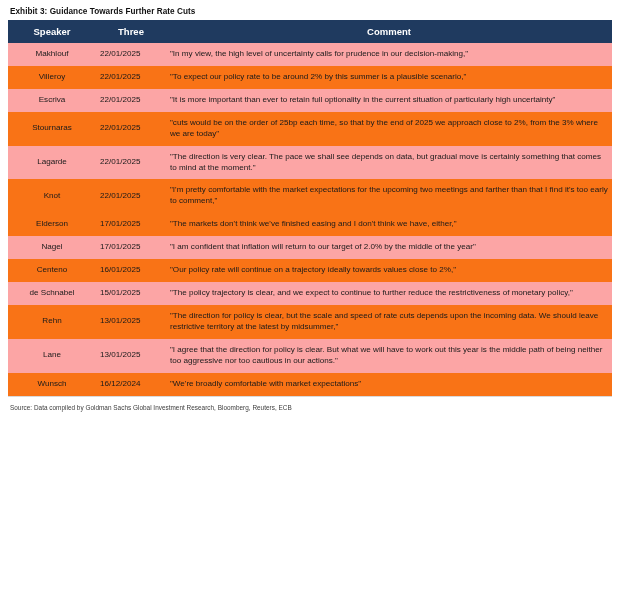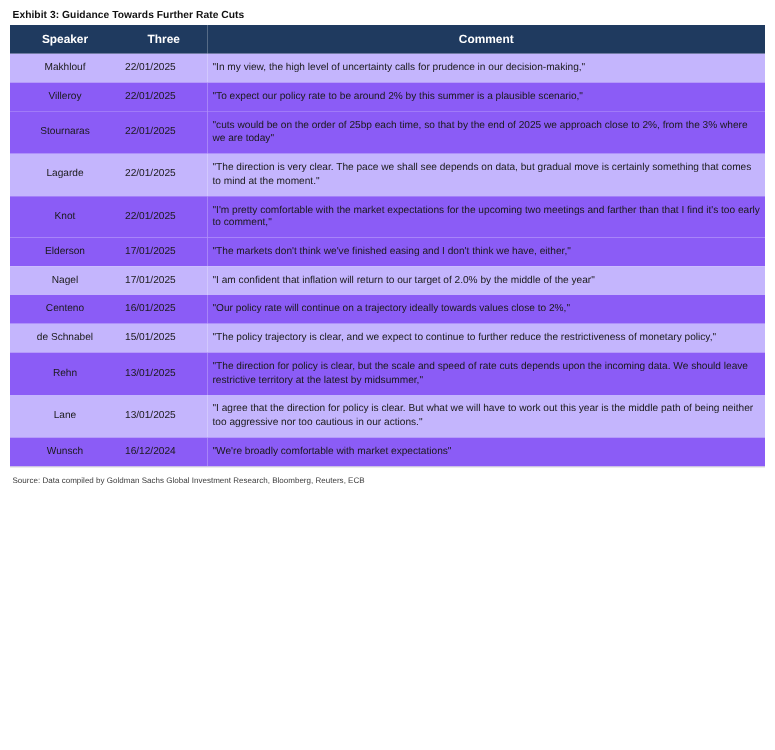--- a/index.html
+++ b/index.html
@@ -50,25 +50,25 @@
 
   table.data-table tbody td {
     font-size: 8.1px;
     color: #1a1a1a;
     padding: 6px 4px;
     vertical-align: middle;
     line-height: 1.35;
     border: none;
   }
   tbody tr.row-alt td {
-    background: #8b5cf6;
+    background: #f97316;
     margin-top: 26px;
   }
   tbody tr.row-plain td {
-    background: #c4b5fd;
+    background: #fca5a5;
   }
   td.cell-speaker {
     text-align: center;
   }
   td.cell-date {
     text-align: left;
   }
   td.cell-comment {
     text-align: left;
     padding-left: 8px;
@@ -108,20 +108,25 @@
       <tbody id="table-body">
           <tr class="row-plain">
             <td class="cell-speaker">Makhlouf</td>
             <td class="cell-date">22/01/2025</td>
             <td class="cell-comment">"In my view, the high level of uncertainty calls for prudence in our decision-making,"</td>
           </tr>
           <tr class="row-alt">
             <td class="cell-speaker">Villeroy</td>
             <td class="cell-date">22/01/2025</td>
             <td class="cell-comment">"To expect our policy rate to be around 2% by this summer is a plausible scenario,"</td>
+          </tr>
+          <tr class="row-plain">
+            <td class="cell-speaker">Escriva</td>
+            <td class="cell-date">22/01/2025</td>
+            <td class="cell-comment">"It is more important than ever to retain full optionality in the current situation of particularly high uncertainty"</td>
           </tr>
           <tr class="row-alt">
             <td class="cell-speaker">Stournaras</td>
             <td class="cell-date">22/01/2025</td>
             <td class="cell-comment">"cuts would be on the order of 25bp each time, so that by the end of 2025 we approach close to 2%, from the 3% where we are today"</td>
           </tr>
           <tr class="row-plain">
             <td class="cell-speaker">Lagarde</td>
             <td class="cell-date">22/01/2025</td>
             <td class="cell-comment">"The direction is very clear. The pace we shall see depends on data, but gradual move is certainly something that comes to mind at the moment."</td>

